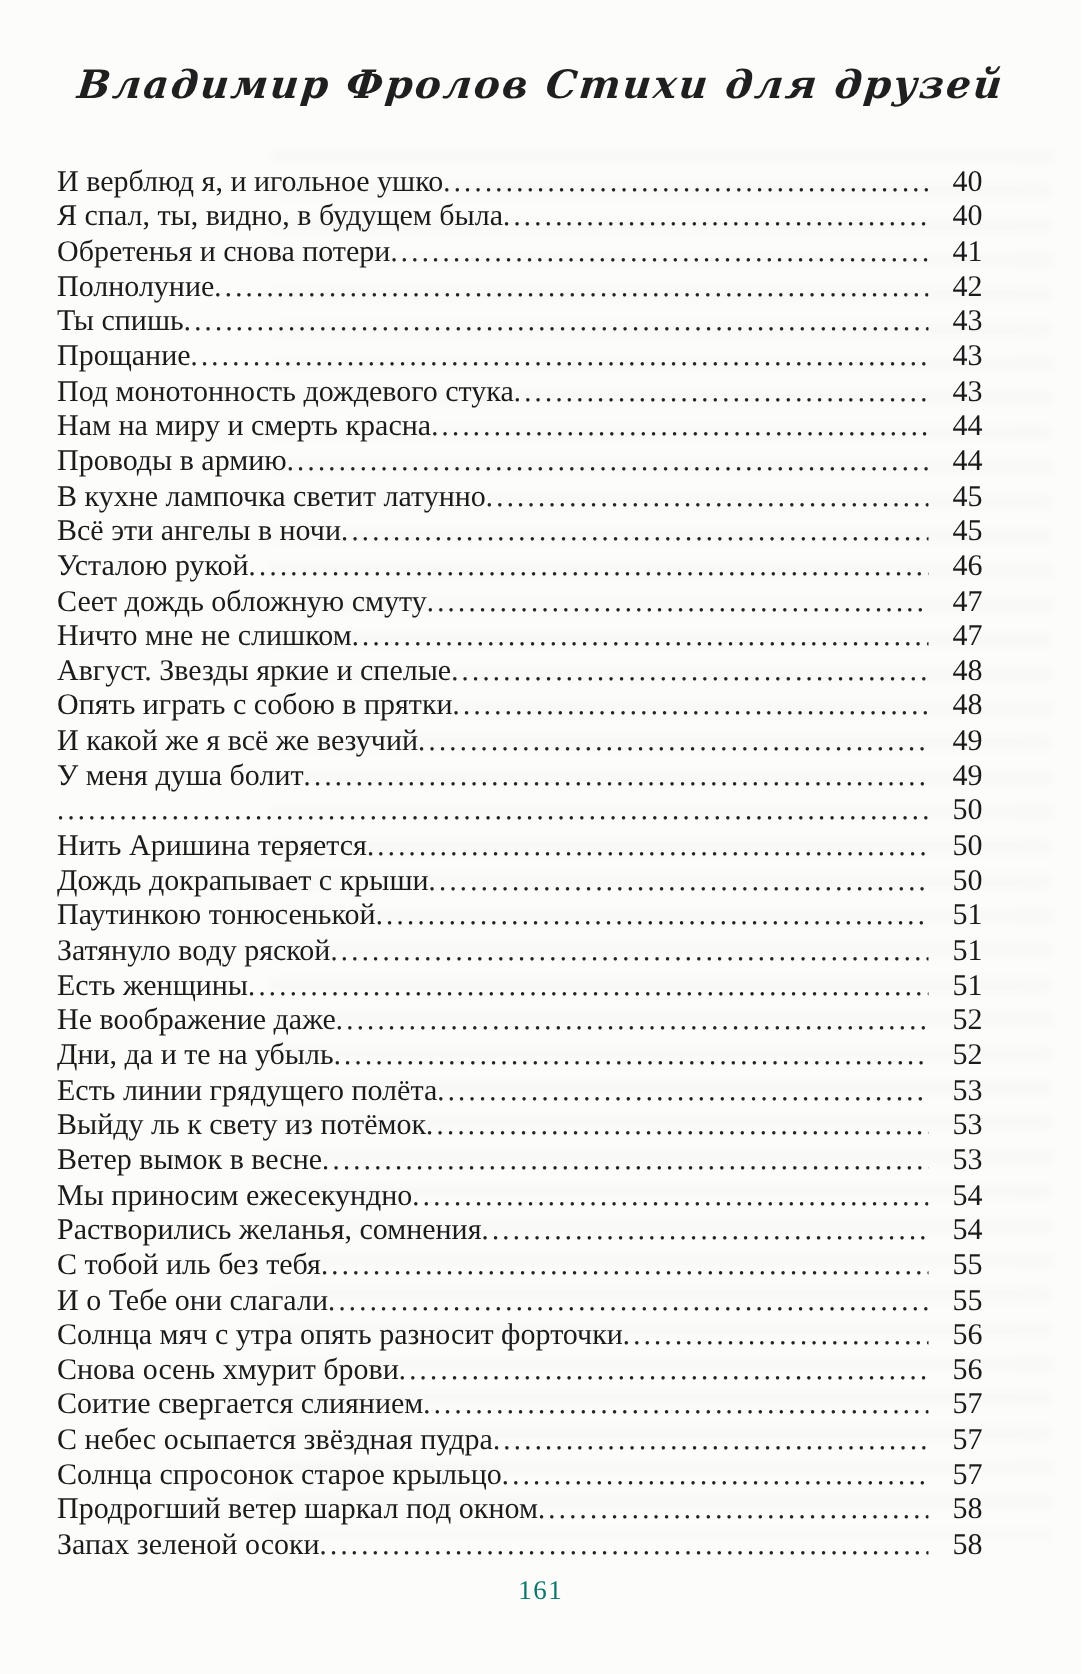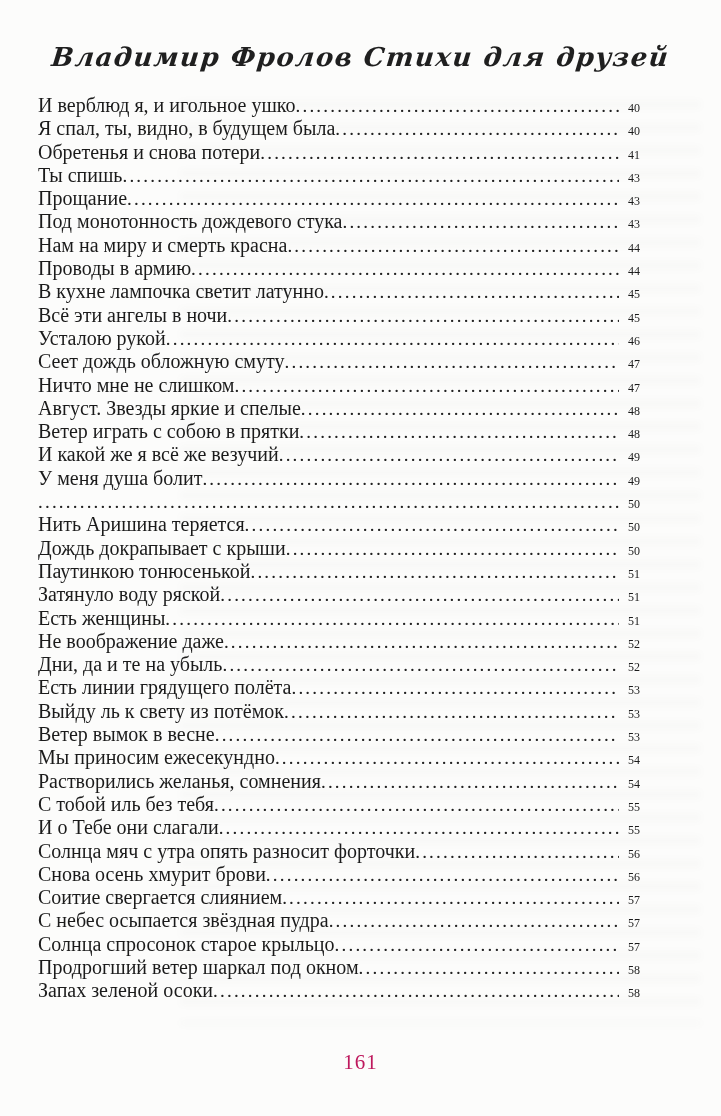--- a/index.html
+++ b/index.html
@@ -39,21 +39,21 @@
     font-style: italic;
     font-weight: bold;
     font-size: 26px;
     letter-spacing: 1.5px;
     transform: skewX(-6deg);
     color: #1f1f1f;
     white-space: nowrap;
   }
   .toc {
     position: absolute;
-    top: 94px;
+    top: 110px;
     left: 38px;
     right: 66px;
   }
   .row {
     display: flex;
     align-items: baseline;
     height: 23.3px;
     line-height: 23.3px;
     font-size: 20px;
     white-space: nowrap;
@@ -69,31 +69,31 @@
   .leader::after {
     content: "....................................................................................................................................";
     letter-spacing: 2.2px;
     font-size: 19px;
     color: #222;
   }
   .pagenum {
     flex: 0 0 auto;
     min-width: 36px;
     padding-left: 9px;
-    text-align: left;
-    font-size: 12px;
+    text-align: right;
+    font-size: 20px;
   }
   .footer {
     position: absolute;
     top: 1050px;
     left: 0; right: 0;
     text-align: center;
-    font-size: 21px;
+    font-size: 18px;
     letter-spacing: 1px;
-    color: #be185d;
+    color: #0f766e;
   }
 </style>
 </head>
 <body>
 
 <div class="page">
   <div class="bleed"></div>
 
   <div class="header">Владимир Фролов Стихи для друзей</div>
 
@@ -109,20 +109,25 @@
     <span class="leader"></span>
     <span class="pagenum">40</span>
   </div>
 
   <div class="row">
     <span class="title">Обретенья и снова потери</span>
     <span class="leader"></span>
     <span class="pagenum">41</span>
   </div>
 
+  <div class="row">
+    <span class="title">Полнолуние</span>
+    <span class="leader"></span>
+    <span class="pagenum">42</span>
+  </div>
 
   <div class="row">
     <span class="title">Ты спишь</span>
     <span class="leader"></span>
     <span class="pagenum">43</span>
   </div>
 
   <div class="row">
     <span class="title">Прощание</span>
     <span class="leader"></span>
@@ -177,21 +182,21 @@
     <span class="pagenum">47</span>
   </div>
 
   <div class="row">
     <span class="title">Август. Звезды яркие и спелые</span>
     <span class="leader"></span>
     <span class="pagenum">48</span>
   </div>
 
   <div class="row">
-    <span class="title">Ветер играть с собою в прятки</span>
+    <span class="title">Опять играть с собою в прятки</span>
     <span class="leader"></span>
     <span class="pagenum">48</span>
   </div>
 
   <div class="row">
     <span class="title">И какой же я всё же везучий</span>
     <span class="leader"></span>
     <span class="pagenum">49</span>
   </div>
 

